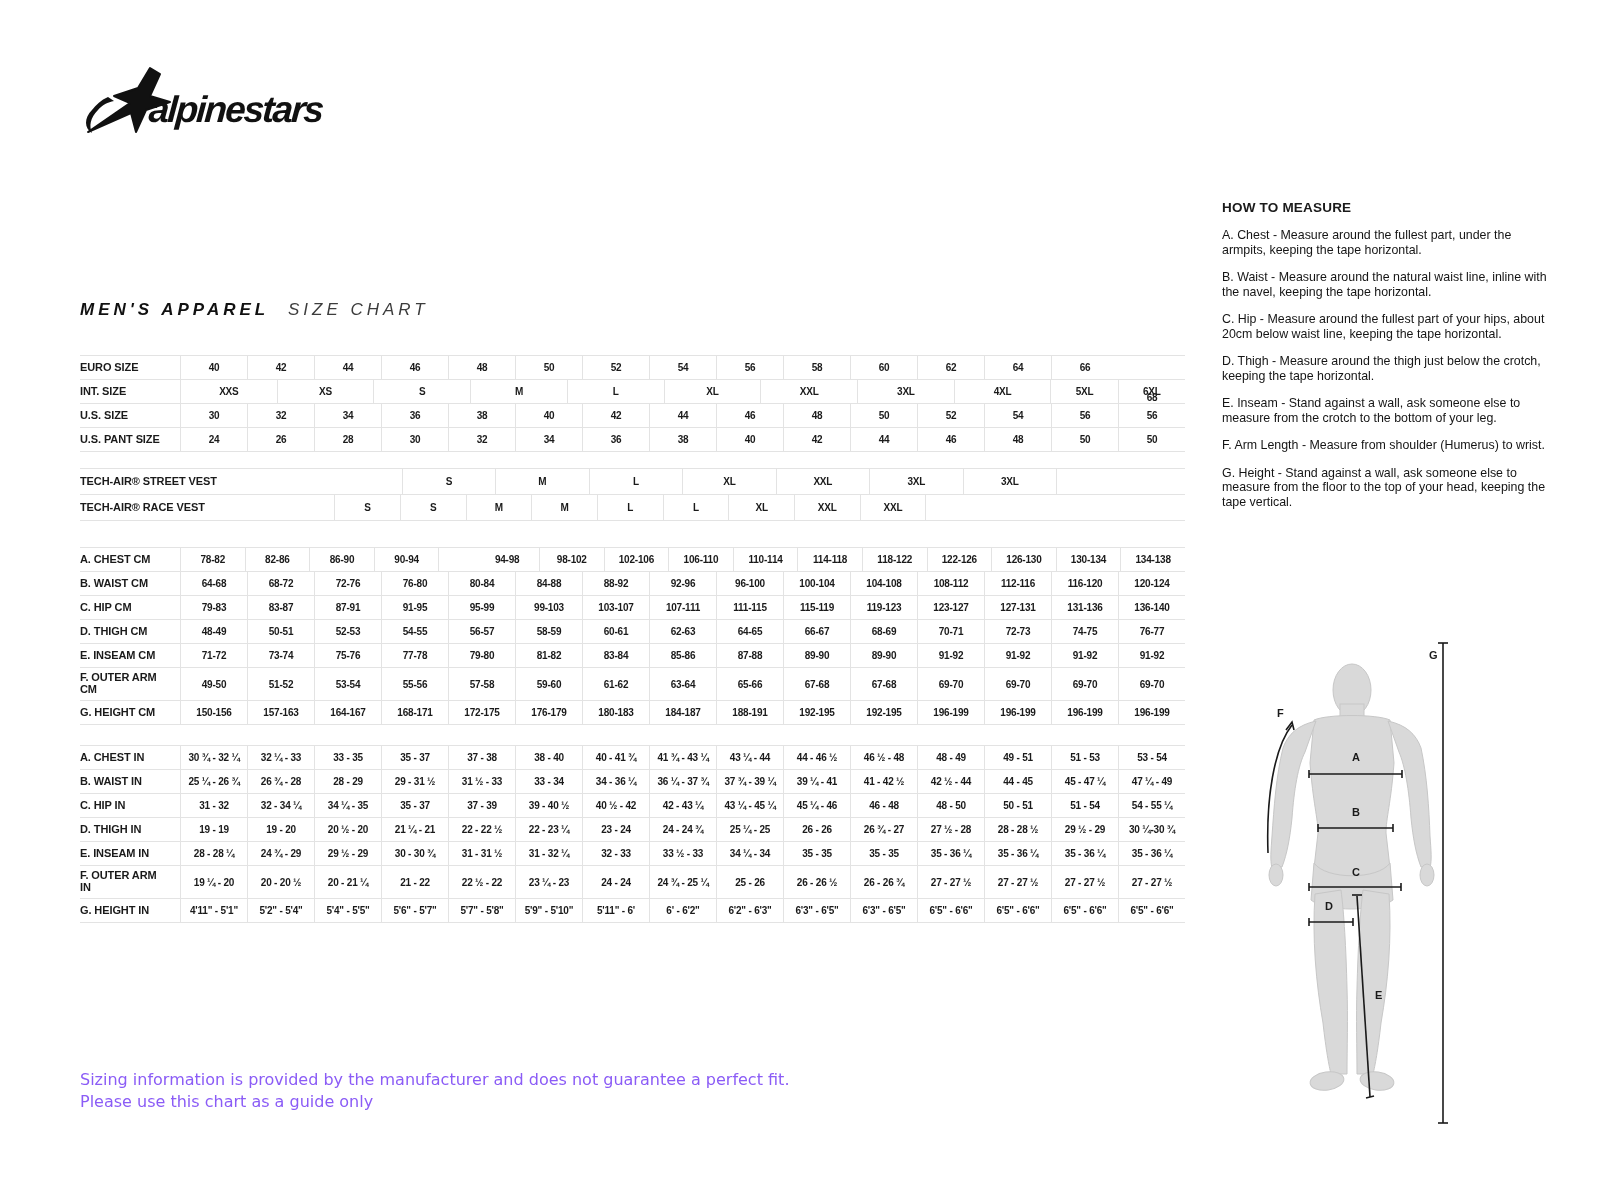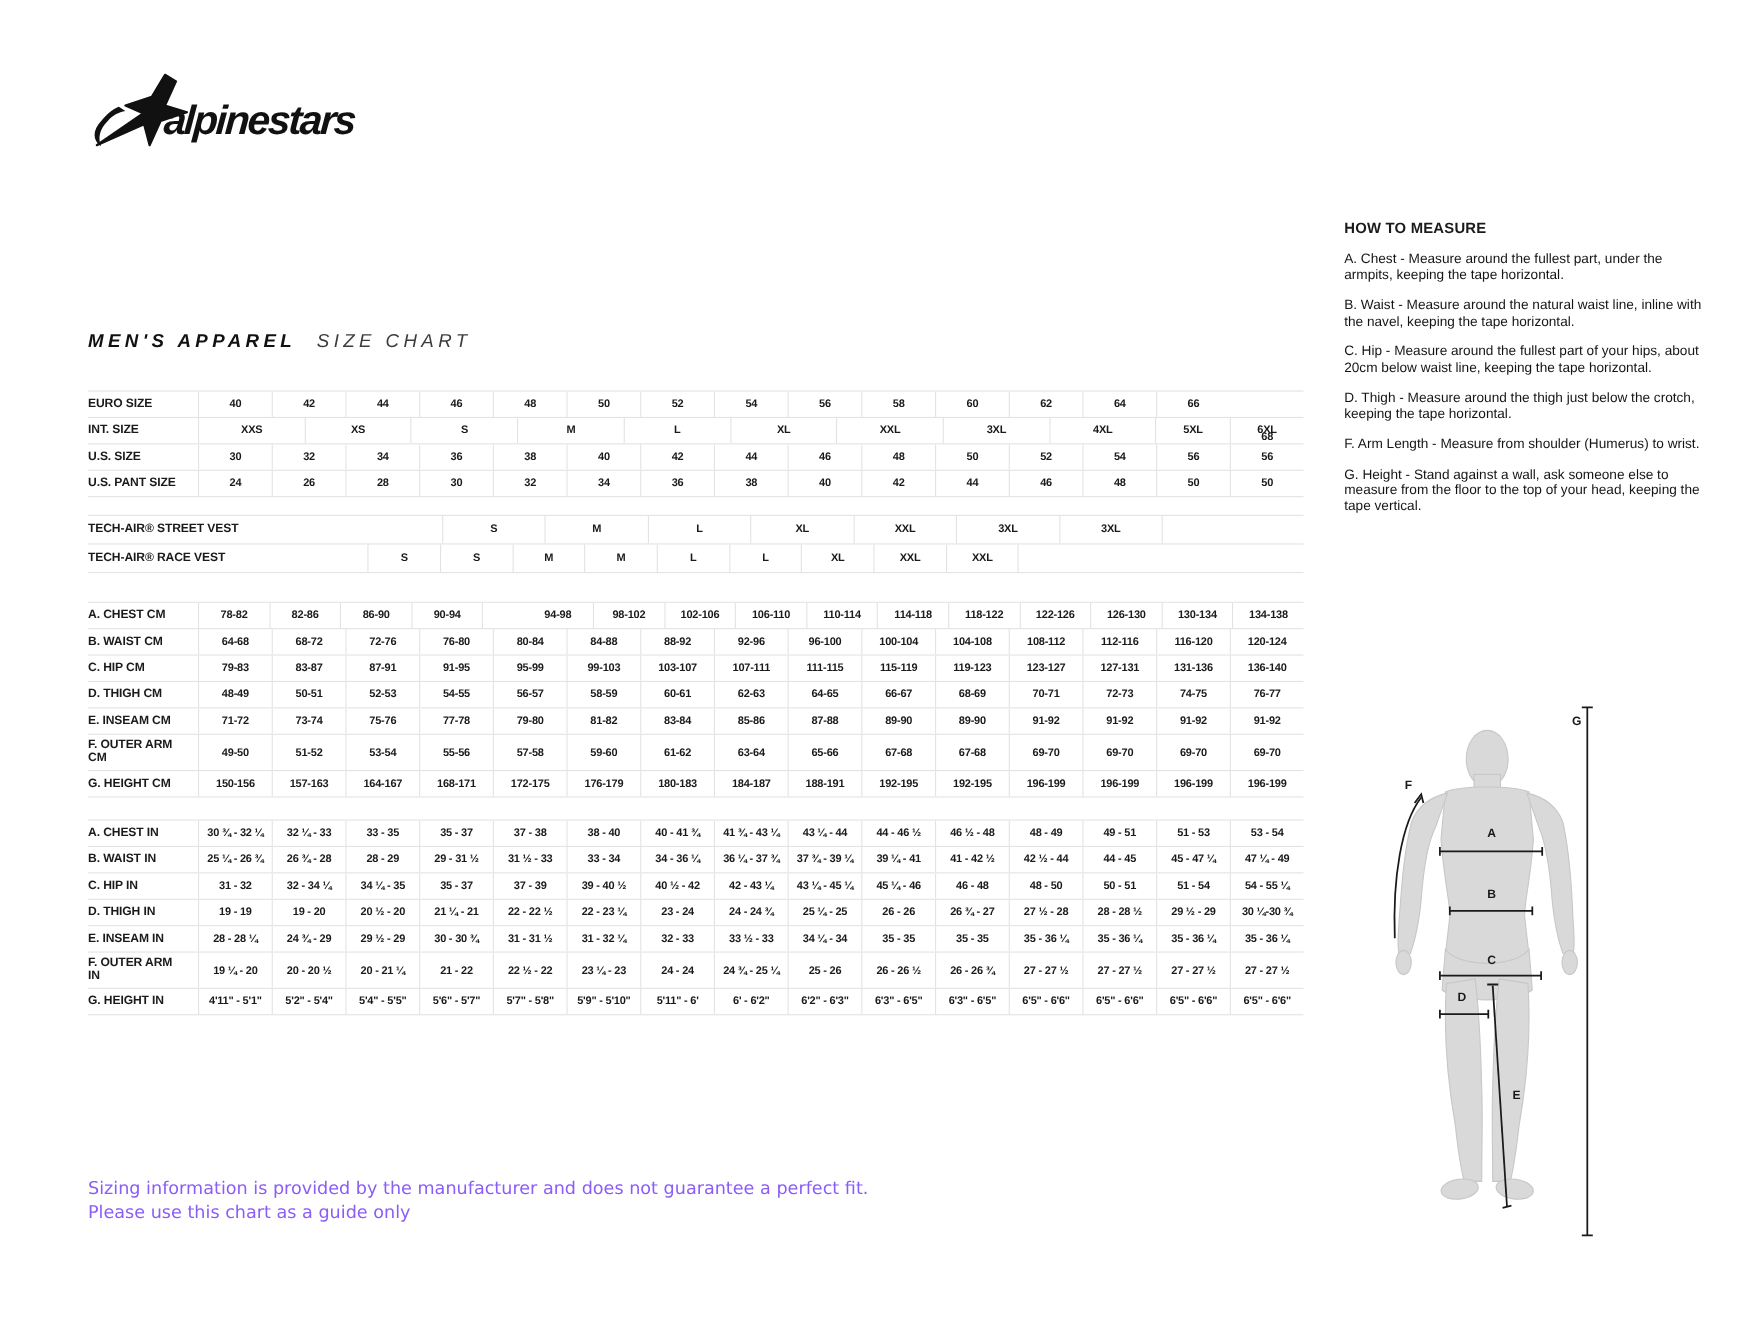--- a/index.html
+++ b/index.html
@@ -415,20 +415,21 @@
       </div>
     </div>
   </div>
 
 <div class="measure">
   <h2>HOW TO MEASURE</h2>
   <p>A. Chest - Measure around the fullest part, under the armpits, keeping the tape horizontal.</p>
   <p>B. Waist - Measure around the natural waist line, inline with the navel, keeping the tape horizontal.</p>
   <p>C. Hip - Measure around the fullest part of your hips, about 20cm below waist line, keeping the tape horizontal.</p>
   <p>D. Thigh - Measure around the thigh just below the crotch, keeping the tape horizontal.</p>
+  <p>E. Inseam - Stand against a wall, ask someone else to measure from the crotch to the bottom of your leg.</p>
   <p>F. Arm Length - Measure from shoulder (Humerus) to wrist.</p>
   <p>G. Height - Stand against a wall, ask someone else to measure from the floor to the top of your head, keeping the tape vertical.</p>
 </div>
 
 <div class="figure">
   <svg viewBox="0 0 330 512" width="330" height="512">
     <g fill="#d9d9d9" stroke="#c7c7c7" stroke-width="1">
       <ellipse cx="124" cy="72" rx="19" ry="26"></ellipse>
       <rect x="112" y="86" width="24" height="20"></rect>
       <path d="M86,102 C100,96 148,96 162,102 L166,145 C163,185 158,200 158,215 L162,250 C150,263 98,263 86,250 L90,215 C90,200 85,185 82,145 Z"></path>

